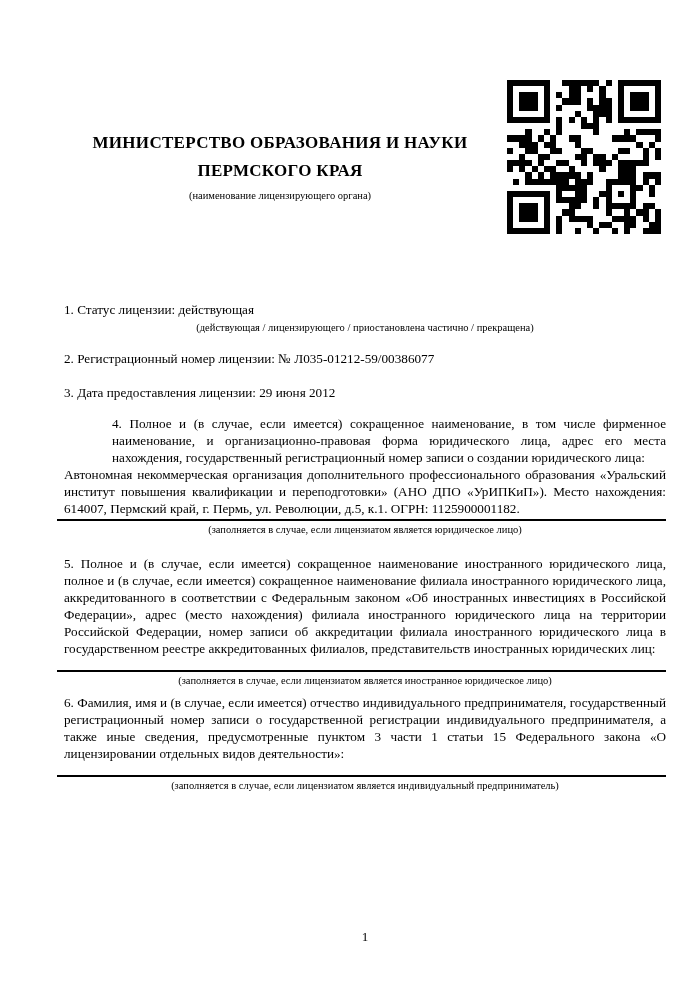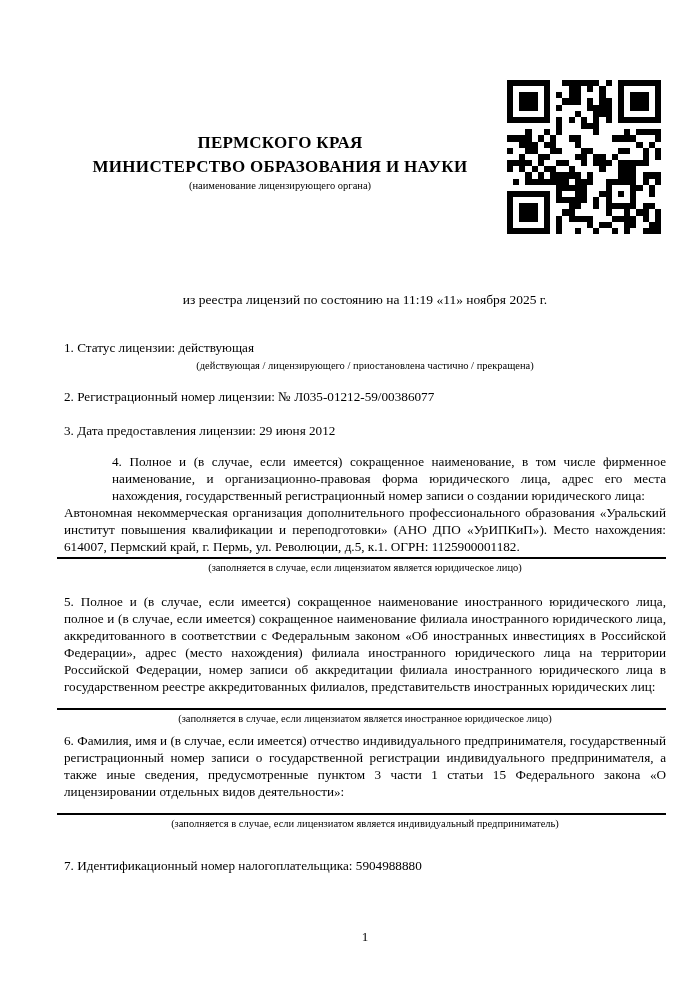--- a/index.html
+++ b/index.html
@@ -31,20 +31,21 @@
   .org-line {
     font-weight: bold;
     font-size: 17px;
     line-height: 24px;
     letter-spacing: 0.3px;
   }
   .org-line2 { margin-top: 4px; }
   .org-caption {
     font-size: 10.5px;
     line-height: 13px;
+    margin-top: 6px;
   }
 
   .doc-title {
     margin-top: 99px;
     text-align: center;
     font-size: 13.5px;
     line-height: 17px;
   }
 
   .item {
@@ -92,27 +93,26 @@
 <div class="page">
 
   <div class="qr">
     <svg id="qr-svg" xmlns="http://www.w3.org/2000/svg" shape-rendering="crispEdges" viewBox="0 0 25 25">
         <path d="M0 0h1v1h-1zM1 0h1v1h-1zM2 0h1v1h-1zM3 0h1v1h-1zM4 0h1v1h-1zM5 0h1v1h-1zM6 0h1v1h-1zM9 0h1v1h-1zM10 0h1v1h-1zM11 0h1v1h-1zM12 0h1v1h-1zM13 0h1v1h-1zM14 0h1v1h-1zM16 0h1v1h-1zM18 0h1v1h-1zM19 0h1v1h-1zM20 0h1v1h-1zM21 0h1v1h-1zM22 0h1v1h-1zM23 0h1v1h-1zM24 0h1v1h-1zM0 1h1v1h-1zM6 1h1v1h-1zM10 1h1v1h-1zM11 1h1v1h-1zM13 1h1v1h-1zM15 1h1v1h-1zM18 1h1v1h-1zM24 1h1v1h-1zM0 2h1v1h-1zM2 2h1v1h-1zM3 2h1v1h-1zM4 2h1v1h-1zM6 2h1v1h-1zM8 2h1v1h-1zM10 2h1v1h-1zM11 2h1v1h-1zM15 2h1v1h-1zM18 2h1v1h-1zM20 2h1v1h-1zM21 2h1v1h-1zM22 2h1v1h-1zM24 2h1v1h-1zM0 3h1v1h-1zM2 3h1v1h-1zM3 3h1v1h-1zM4 3h1v1h-1zM6 3h1v1h-1zM9 3h1v1h-1zM10 3h1v1h-1zM11 3h1v1h-1zM13 3h1v1h-1zM15 3h1v1h-1zM16 3h1v1h-1zM18 3h1v1h-1zM20 3h1v1h-1zM21 3h1v1h-1zM22 3h1v1h-1zM24 3h1v1h-1zM0 4h1v1h-1zM2 4h1v1h-1zM3 4h1v1h-1zM4 4h1v1h-1zM6 4h1v1h-1zM8 4h1v1h-1zM13 4h1v1h-1zM14 4h1v1h-1zM15 4h1v1h-1zM16 4h1v1h-1zM18 4h1v1h-1zM20 4h1v1h-1zM21 4h1v1h-1zM22 4h1v1h-1zM24 4h1v1h-1zM0 5h1v1h-1zM6 5h1v1h-1zM11 5h1v1h-1zM14 5h1v1h-1zM15 5h1v1h-1zM16 5h1v1h-1zM18 5h1v1h-1zM24 5h1v1h-1zM0 6h1v1h-1zM1 6h1v1h-1zM2 6h1v1h-1zM3 6h1v1h-1zM4 6h1v1h-1zM5 6h1v1h-1zM6 6h1v1h-1zM8 6h1v1h-1zM10 6h1v1h-1zM12 6h1v1h-1zM14 6h1v1h-1zM16 6h1v1h-1zM18 6h1v1h-1zM19 6h1v1h-1zM20 6h1v1h-1zM21 6h1v1h-1zM22 6h1v1h-1zM23 6h1v1h-1zM24 6h1v1h-1zM8 7h1v1h-1zM12 7h1v1h-1zM13 7h1v1h-1zM14 7h1v1h-1zM3 8h1v1h-1zM6 8h1v1h-1zM8 8h1v1h-1zM14 8h1v1h-1zM19 8h1v1h-1zM21 8h1v1h-1zM22 8h1v1h-1zM23 8h1v1h-1zM24 8h1v1h-1zM0 9h1v1h-1zM1 9h1v1h-1zM2 9h1v1h-1zM3 9h1v1h-1zM5 9h1v1h-1zM7 9h1v1h-1zM10 9h1v1h-1zM11 9h1v1h-1zM17 9h1v1h-1zM18 9h1v1h-1zM19 9h1v1h-1zM20 9h1v1h-1zM24 9h1v1h-1zM2 10h1v1h-1zM3 10h1v1h-1zM4 10h1v1h-1zM6 10h1v1h-1zM7 10h1v1h-1zM11 10h1v1h-1zM21 10h1v1h-1zM23 10h1v1h-1zM0 11h1v1h-1zM3 11h1v1h-1zM4 11h1v1h-1zM7 11h1v1h-1zM8 11h1v1h-1zM12 11h1v1h-1zM13 11h1v1h-1zM18 11h1v1h-1zM19 11h1v1h-1zM22 11h1v1h-1zM24 11h1v1h-1zM2 12h1v1h-1zM5 12h1v1h-1zM6 12h1v1h-1zM11 12h1v1h-1zM12 12h1v1h-1zM14 12h1v1h-1zM15 12h1v1h-1zM17 12h1v1h-1zM22 12h1v1h-1zM24 12h1v1h-1zM0 13h1v1h-1zM1 13h1v1h-1zM2 13h1v1h-1zM3 13h1v1h-1zM5 13h1v1h-1zM8 13h1v1h-1zM9 13h1v1h-1zM12 13h1v1h-1zM14 13h1v1h-1zM15 13h1v1h-1zM16 13h1v1h-1zM18 13h1v1h-1zM19 13h1v1h-1zM20 13h1v1h-1zM21 13h1v1h-1zM22 13h1v1h-1zM0 14h1v1h-1zM2 14h1v1h-1zM4 14h1v1h-1zM6 14h1v1h-1zM7 14h1v1h-1zM10 14h1v1h-1zM15 14h1v1h-1zM18 14h1v1h-1zM19 14h1v1h-1zM20 14h1v1h-1zM3 15h1v1h-1zM5 15h1v1h-1zM7 15h1v1h-1zM8 15h1v1h-1zM9 15h1v1h-1zM10 15h1v1h-1zM11 15h1v1h-1zM13 15h1v1h-1zM18 15h1v1h-1zM19 15h1v1h-1zM20 15h1v1h-1zM22 15h1v1h-1zM23 15h1v1h-1zM24 15h1v1h-1zM1 16h1v1h-1zM3 16h1v1h-1zM4 16h1v1h-1zM5 16h1v1h-1zM6 16h1v1h-1zM7 16h1v1h-1zM8 16h1v1h-1zM9 16h1v1h-1zM11 16h1v1h-1zM12 16h1v1h-1zM13 16h1v1h-1zM16 16h1v1h-1zM17 16h1v1h-1zM18 16h1v1h-1zM19 16h1v1h-1zM20 16h1v1h-1zM22 16h1v1h-1zM24 16h1v1h-1zM8 17h1v1h-1zM9 17h1v1h-1zM10 17h1v1h-1zM11 17h1v1h-1zM12 17h1v1h-1zM16 17h1v1h-1zM20 17h1v1h-1zM21 17h1v1h-1zM23 17h1v1h-1zM0 18h1v1h-1zM1 18h1v1h-1zM2 18h1v1h-1zM3 18h1v1h-1zM4 18h1v1h-1zM5 18h1v1h-1zM6 18h1v1h-1zM8 18h1v1h-1zM11 18h1v1h-1zM12 18h1v1h-1zM15 18h1v1h-1zM16 18h1v1h-1zM18 18h1v1h-1zM20 18h1v1h-1zM23 18h1v1h-1zM0 19h1v1h-1zM6 19h1v1h-1zM8 19h1v1h-1zM9 19h1v1h-1zM10 19h1v1h-1zM11 19h1v1h-1zM12 19h1v1h-1zM14 19h1v1h-1zM16 19h1v1h-1zM20 19h1v1h-1zM0 20h1v1h-1zM2 20h1v1h-1zM3 20h1v1h-1zM4 20h1v1h-1zM6 20h1v1h-1zM10 20h1v1h-1zM11 20h1v1h-1zM14 20h1v1h-1zM16 20h1v1h-1zM17 20h1v1h-1zM18 20h1v1h-1zM19 20h1v1h-1zM20 20h1v1h-1zM22 20h1v1h-1zM23 20h1v1h-1zM0 21h1v1h-1zM2 21h1v1h-1zM3 21h1v1h-1zM4 21h1v1h-1zM6 21h1v1h-1zM9 21h1v1h-1zM10 21h1v1h-1zM16 21h1v1h-1zM19 21h1v1h-1zM21 21h1v1h-1zM22 21h1v1h-1zM24 21h1v1h-1zM0 22h1v1h-1zM2 22h1v1h-1zM3 22h1v1h-1zM4 22h1v1h-1zM6 22h1v1h-1zM8 22h1v1h-1zM10 22h1v1h-1zM11 22h1v1h-1zM12 22h1v1h-1zM13 22h1v1h-1zM17 22h1v1h-1zM18 22h1v1h-1zM19 22h1v1h-1zM20 22h1v1h-1zM22 22h1v1h-1zM24 22h1v1h-1zM0 23h1v1h-1zM6 23h1v1h-1zM8 23h1v1h-1zM13 23h1v1h-1zM15 23h1v1h-1zM16 23h1v1h-1zM19 23h1v1h-1zM20 23h1v1h-1zM23 23h1v1h-1zM24 23h1v1h-1zM0 24h1v1h-1zM1 24h1v1h-1zM2 24h1v1h-1zM3 24h1v1h-1zM4 24h1v1h-1zM5 24h1v1h-1zM6 24h1v1h-1zM8 24h1v1h-1zM11 24h1v1h-1zM14 24h1v1h-1zM17 24h1v1h-1zM19 24h1v1h-1zM22 24h1v1h-1zM23 24h1v1h-1zM24 24h1v1h-1z" fill="#000000"></path>
       </svg>
   </div>
 
   <div class="content">
     <div class="org-header">
+      <div class="org-line">МИНИСТЕРСТВО ОБРАЗОВАНИЯ И НАУКИ</div>
       <div class="org-line org-line2">ПЕРМСКОГО КРАЯ</div>
-      <div class="org-line">МИНИСТЕРСТВО ОБРАЗОВАНИЯ И НАУКИ</div>
       <div class="org-caption">(наименование лицензирующего органа)</div>
     </div>
 
     <div class="doc-title">
-      <div>из реестра лицензий по состоянию на 11:19 «11» ноября 2025 г.</div>
     </div>
 
     <div class="item it1">1. Статус лицензии: действующая</div>
     <div class="note nt1">(действующая / лицензирующего / приостановлена частично / прекращена)</div>
 
     <div class="item it2">2. Регистрационный номер лицензии: № Л035-01212-59/00386077</div>
 
     <div class="item it3">3. Дата предоставления лицензии: 29 июня 2012</div>
 
     <div class="item just it4">4. Полное и (в случае, если имеется) сокращенное наименование, в том числе фирменное наименование, и организационно-правовая форма юридического лица, адрес его места нахождения, государственный регистрационный номер записи о создании юридического лица:</div>
@@ -123,17 +123,16 @@
     <div class="item just it5">5. Полное и (в случае, если имеется) сокращенное наименование иностранного юридического лица, полное и (в случае, если имеется) сокращенное наименование филиала иностранного юридического лица, аккредитованного в соответствии с Федеральным законом «Об иностранных инвестициях в Российской Федерации», адрес (место нахождения) филиала иностранного юридического лица на территории Российской Федерации, номер записи об аккредитации филиала иностранного юридического лица в государственном реестре аккредитованных филиалов, представительств иностранных юридических лиц:</div>
     <div class="gap"></div>
     <div class="rule"></div>
     <div class="note">(заполняется в случае, если лицензиатом является иностранное юридическое лицо)</div>
 
     <div class="item just it6">6. Фамилия, имя и (в случае, если имеется) отчество индивидуального предпринимателя, государственный регистрационный номер записи о государственной регистрации индивидуального предпринимателя, а также иные сведения, предусмотренные пунктом 3 части 1 статьи 15 Федерального закона «О лицензировании отдельных видов деятельности»:</div>
     <div class="gap"></div>
     <div class="rule"></div>
     <div class="note">(заполняется в случае, если лицензиатом является индивидуальный предприниматель)</div>
 
-    <div class="item it7">7. Идентификационный номер налогоплательщика: 5904988880</div>
   </div>
 
   <div class="page-num">1</div>
 </div>
 
 </body></html>

